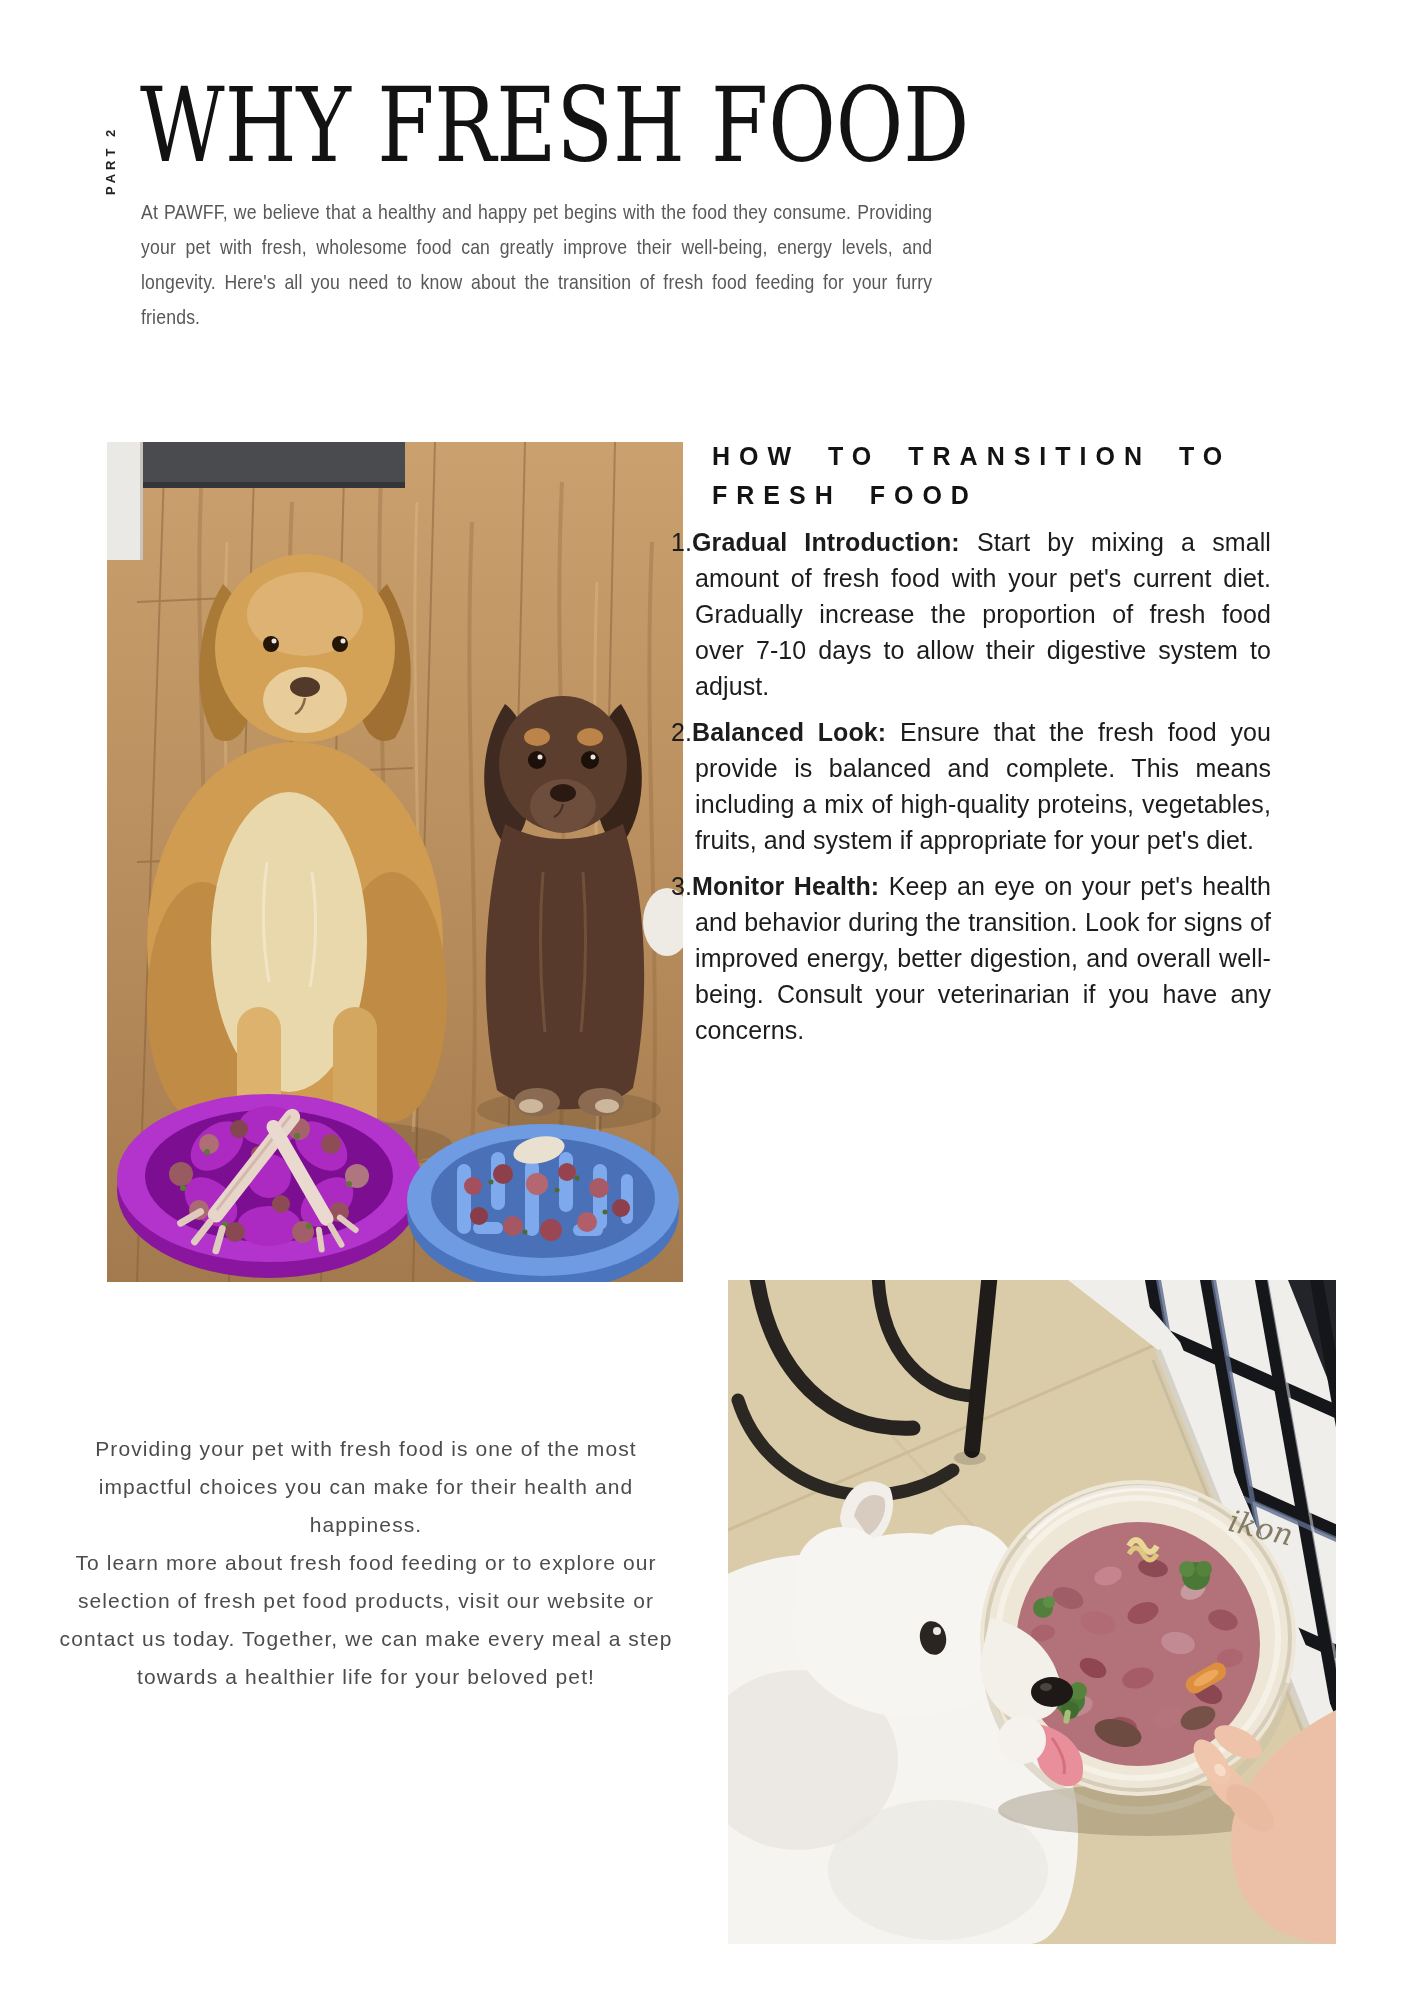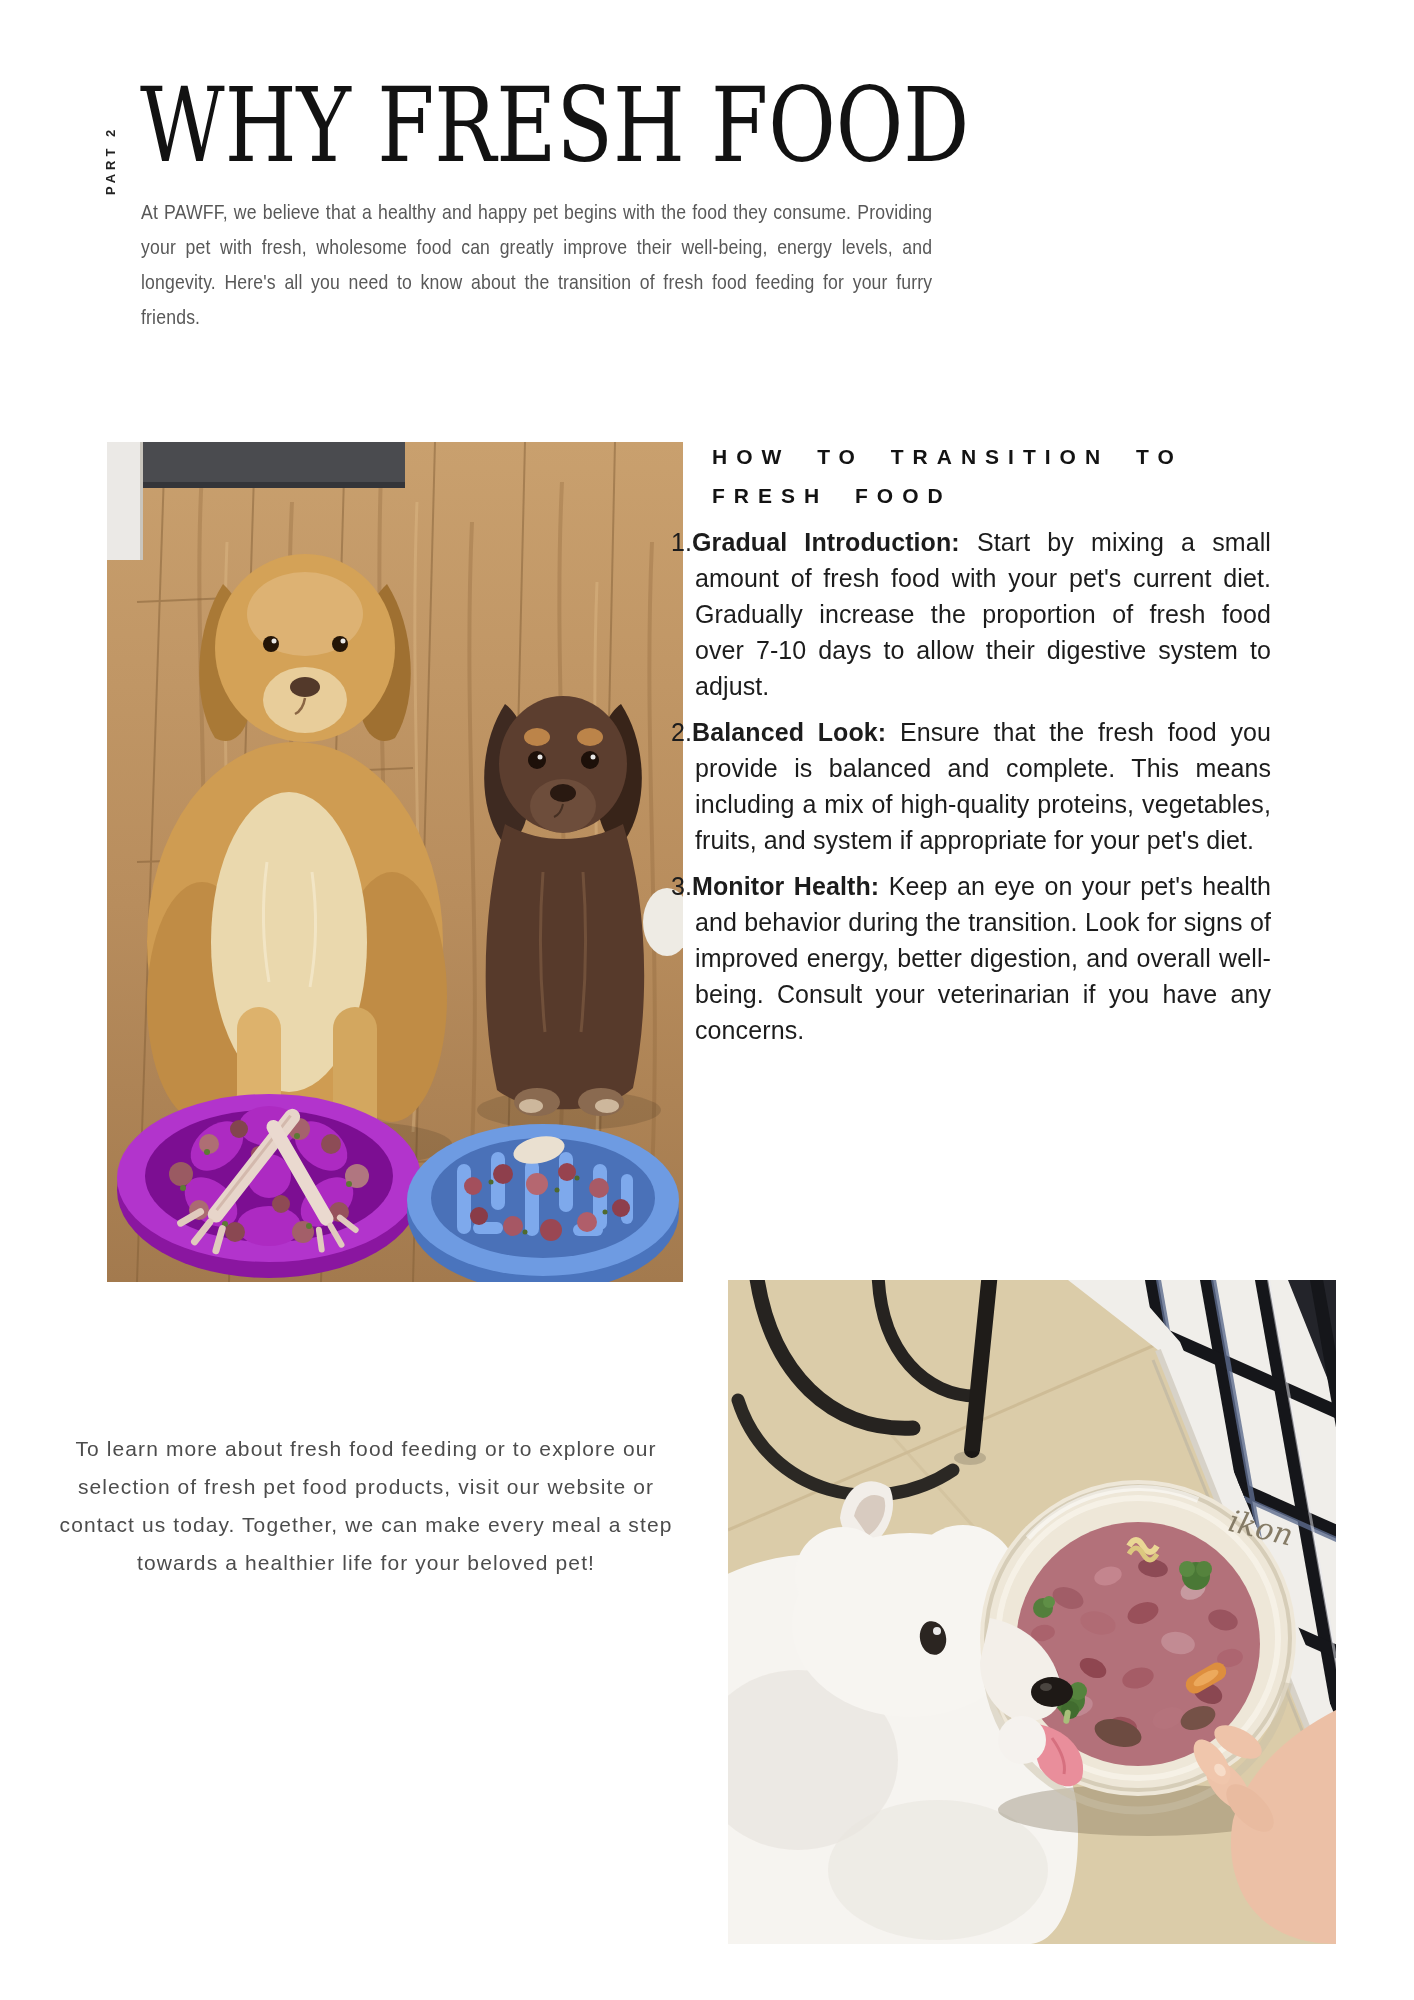--- a/index.html
+++ b/index.html
@@ -19,21 +19,21 @@
          transform:scaleX(0.84);transform-origin:0 0;
          font-size:21px;line-height:35px;letter-spacing:.2px;color:#585858;
          text-align:justify;}
 
   .photo{position:absolute;margin:0;}
   .photo svg{display:block;width:100%;height:100%;}
   .photo1{left:107px;top:442px;width:576px;height:840px;}
   .photo2{left:728px;top:1280px;width:608px;height:664px;}
 
   .how-heading{position:absolute;left:712px;top:437px;width:600px;margin:0;
-               font-size:21px;font-weight:bold;letter-spacing:9px;word-spacing:12px;
+               font-size:25px;font-weight:bold;letter-spacing:9px;word-spacing:12px;
                line-height:39px;color:#131313;}
 
   .how-list{position:absolute;left:671px;top:524px;width:600px;margin:0;padding:0;
             list-style:none;font-size:25px;line-height:36px;letter-spacing:.1px;color:#1c1c1c;}
   .how-item{padding-left:24px;text-indent:-24px;text-align:justify;margin-bottom:10px;}
   .how-item b{font-weight:bold;}
 
   .closing{position:absolute;left:56px;top:1430px;width:620px;
            font-size:21px;line-height:38px;letter-spacing:1.1px;color:#4c4c4c;text-align:center;}
   .closing p{margin:0;}
@@ -381,16 +381,17 @@
         <ellipse cx="500" cy="505" rx="15" ry="30" fill="#eec3a9" transform="rotate(-40 500 505)"></ellipse>
         <ellipse cx="522" cy="528" rx="15" ry="30" fill="#e9bba0" transform="rotate(-45 522 528)"></ellipse>
         <ellipse cx="484" cy="482" rx="13" ry="26" fill="#f0c6ac" transform="rotate(-35 484 482)"></ellipse>
         <ellipse cx="510" cy="462" rx="13" ry="26" fill="#eec3a9" transform="rotate(-62 510 462)"></ellipse>
         <ellipse cx="492" cy="490" rx="5" ry="7" fill="#f7dcc8" transform="rotate(-38 492 490)"></ellipse>
       </g>
     </svg>
   </figure>
 
   <div class="closing">
+    <p>Providing your pet with fresh food is one of the most impactful choices you can make for their health and happiness.</p>
     <p>To learn more about fresh food feeding or to explore our selection of fresh pet food products, visit our website or contact us today. Together, we can make every meal a step towards a healthier life for your beloved pet!</p>
   </div>
 
 </div>
 
 </body></html>

